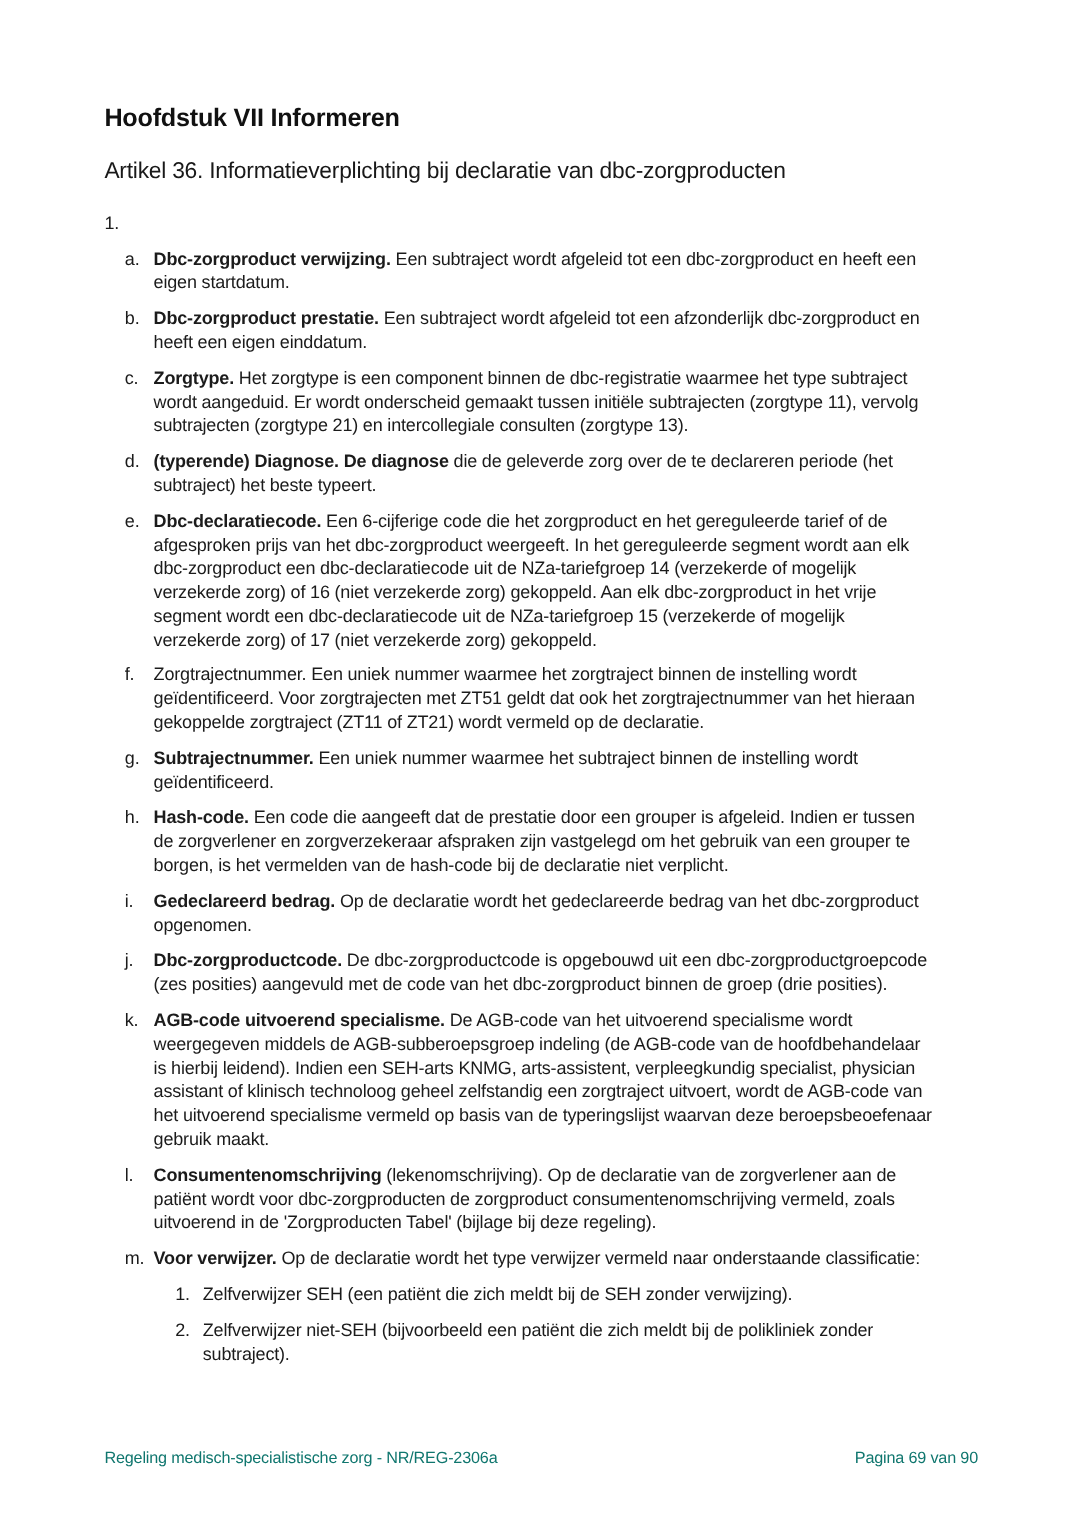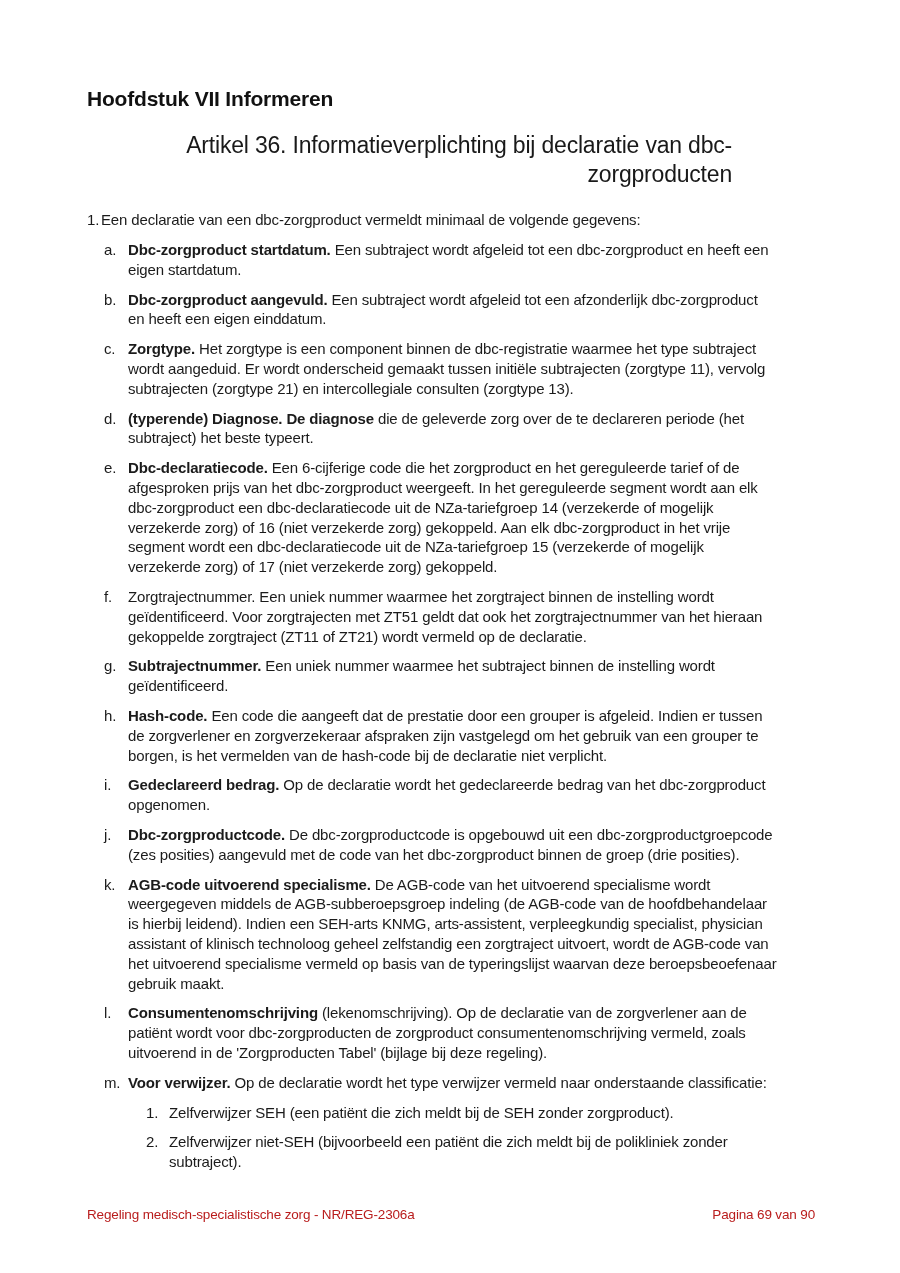--- a/index.html
+++ b/index.html
@@ -10,67 +10,65 @@
     color:#1b1b1b;
     font-family:Liberation Sans, sans-serif;
     overflow:hidden;
   }
   .content{position:absolute;left:87px;top:86px;width:690px;letter-spacing:-0.15px;}
   .chapter-title{
     font-size:21px;font-weight:bold;color:#111111;
     margin:0;line-height:1.2;letter-spacing:-0.2px;
   }
   .article-title{
-    font-size:23px;font-weight:400;color:#191919;
+    font-size:19px;font-weight:400;color:#191919;
     margin:20px 0 0 0;line-height:1.24;letter-spacing:-0.2px;
     max-width:645px;
-    text-align:right;
   }
   .bodytext{font-size:15px;line-height:1.32;}
   .intro{display:flex;margin-top:22px;}
   .intro .num{flex:0 0 14px;}
   .alist{margin-left:17px;}
   .item{display:flex;margin-top:10px;}
   .item .letter{flex:0 0 24px;}
   .item .ibody{flex:1;}
   .lead{font-weight:bold;}
   .sublist{margin-left:18px;}
   .subitem{display:flex;margin-top:10px;}
   .subitem .num{flex:0 0 23px;}
   .subitem .sbody{flex:1;}
   .footer{
     position:absolute;left:87px;right:85px;top:1207px;
     display:flex;justify-content:space-between;
-    font-size:13.5px;color:#b91c1c;letter-spacing:-0.15px;
+    font-size:13.5px;color:#0f766e;letter-spacing:-0.15px;
   }
 </style>
 </head>
 <body>
 
 <div class="page">
   <div class="content">
 
     <h1 class="chapter-title">Hoofdstuk VII Informeren</h1>
     <h2 class="article-title">Artikel 36. Informatieverplichting bij declaratie van dbc-zorgproducten</h2>
 
     <div class="intro bodytext">
       <span class="num">1.</span>
-      <span class="itext">Een declaratie van een dbc-zorgproduct vermeldt minimaal de volgende gegevens:</span>
     </div>
 
     <div class="alist bodytext">
 
       <div class="item">
         <span class="letter">a.</span>
-        <div class="ibody"><span class="lead">Dbc-zorgproduct startdatum.</span><span> Een subtraject wordt afgeleid tot een dbc-zorgproduct en heeft een eigen startdatum.</span></div>
+        <div class="ibody"><span class="lead">Dbc-zorgproduct verwijzing.</span><span> Een subtraject wordt afgeleid tot een dbc-zorgproduct en heeft een eigen startdatum.</span></div>
       </div>
 
       <div class="item">
         <span class="letter">b.</span>
-        <div class="ibody"><span class="lead">Dbc-zorgproduct aangevuld.</span><span> Een subtraject wordt afgeleid tot een afzonderlijk dbc-zorgproduct en heeft een eigen einddatum.</span></div>
+        <div class="ibody"><span class="lead">Dbc-zorgproduct prestatie.</span><span> Een subtraject wordt afgeleid tot een afzonderlijk dbc-zorgproduct en heeft een eigen einddatum.</span></div>
       </div>
 
       <div class="item">
         <span class="letter">c.</span>
         <div class="ibody"><span class="lead">Zorgtype.</span><span> Het zorgtype is een component binnen de dbc-registratie waarmee het type subtraject wordt aangeduid. Er wordt onderscheid gemaakt tussen initiële subtrajecten (zorgtype 11), vervolg subtrajecten (zorgtype 21) en intercollegiale consulten (zorgtype 13).</span></div>
       </div>
 
       <div class="item">
         <span class="letter">d.</span>
         <div class="ibody"><span class="lead">(typerende) Diagnose. De diagnose</span><span> die de geleverde zorg over de te declareren periode (het subtraject) het beste typeert.</span></div>
@@ -116,21 +114,21 @@
         <div class="ibody"><span class="lead">Consumentenomschrijving</span><span> (lekenomschrijving). Op de declaratie van de zorgverlener aan de patiënt wordt voor dbc-zorgproducten de zorgproduct consumentenomschrijving vermeld, zoals uitvoerend in de 'Zorgproducten Tabel' (bijlage bij deze regeling).</span></div>
       </div>
 
       <div class="item">
         <span class="letter">m.</span>
         <div class="ibody">
           <span class="lead">Voor verwijzer.</span><span> Op de declaratie wordt het type verwijzer vermeld naar onderstaande classificatie:</span>
           <div class="sublist">
             <div class="subitem">
               <span class="num">1.</span>
-              <div class="sbody">Zelfverwijzer SEH (een patiënt die zich meldt bij de SEH zonder zorgproduct).</div>
+              <div class="sbody">Zelfverwijzer SEH (een patiënt die zich meldt bij de SEH zonder verwijzing).</div>
             </div>
             <div class="subitem">
               <span class="num">2.</span>
               <div class="sbody">Zelfverwijzer niet-SEH (bijvoorbeeld een patiënt die zich meldt bij de polikliniek zonder subtraject).</div>
             </div>
           </div>
         </div>
       </div>
 
     </div>

